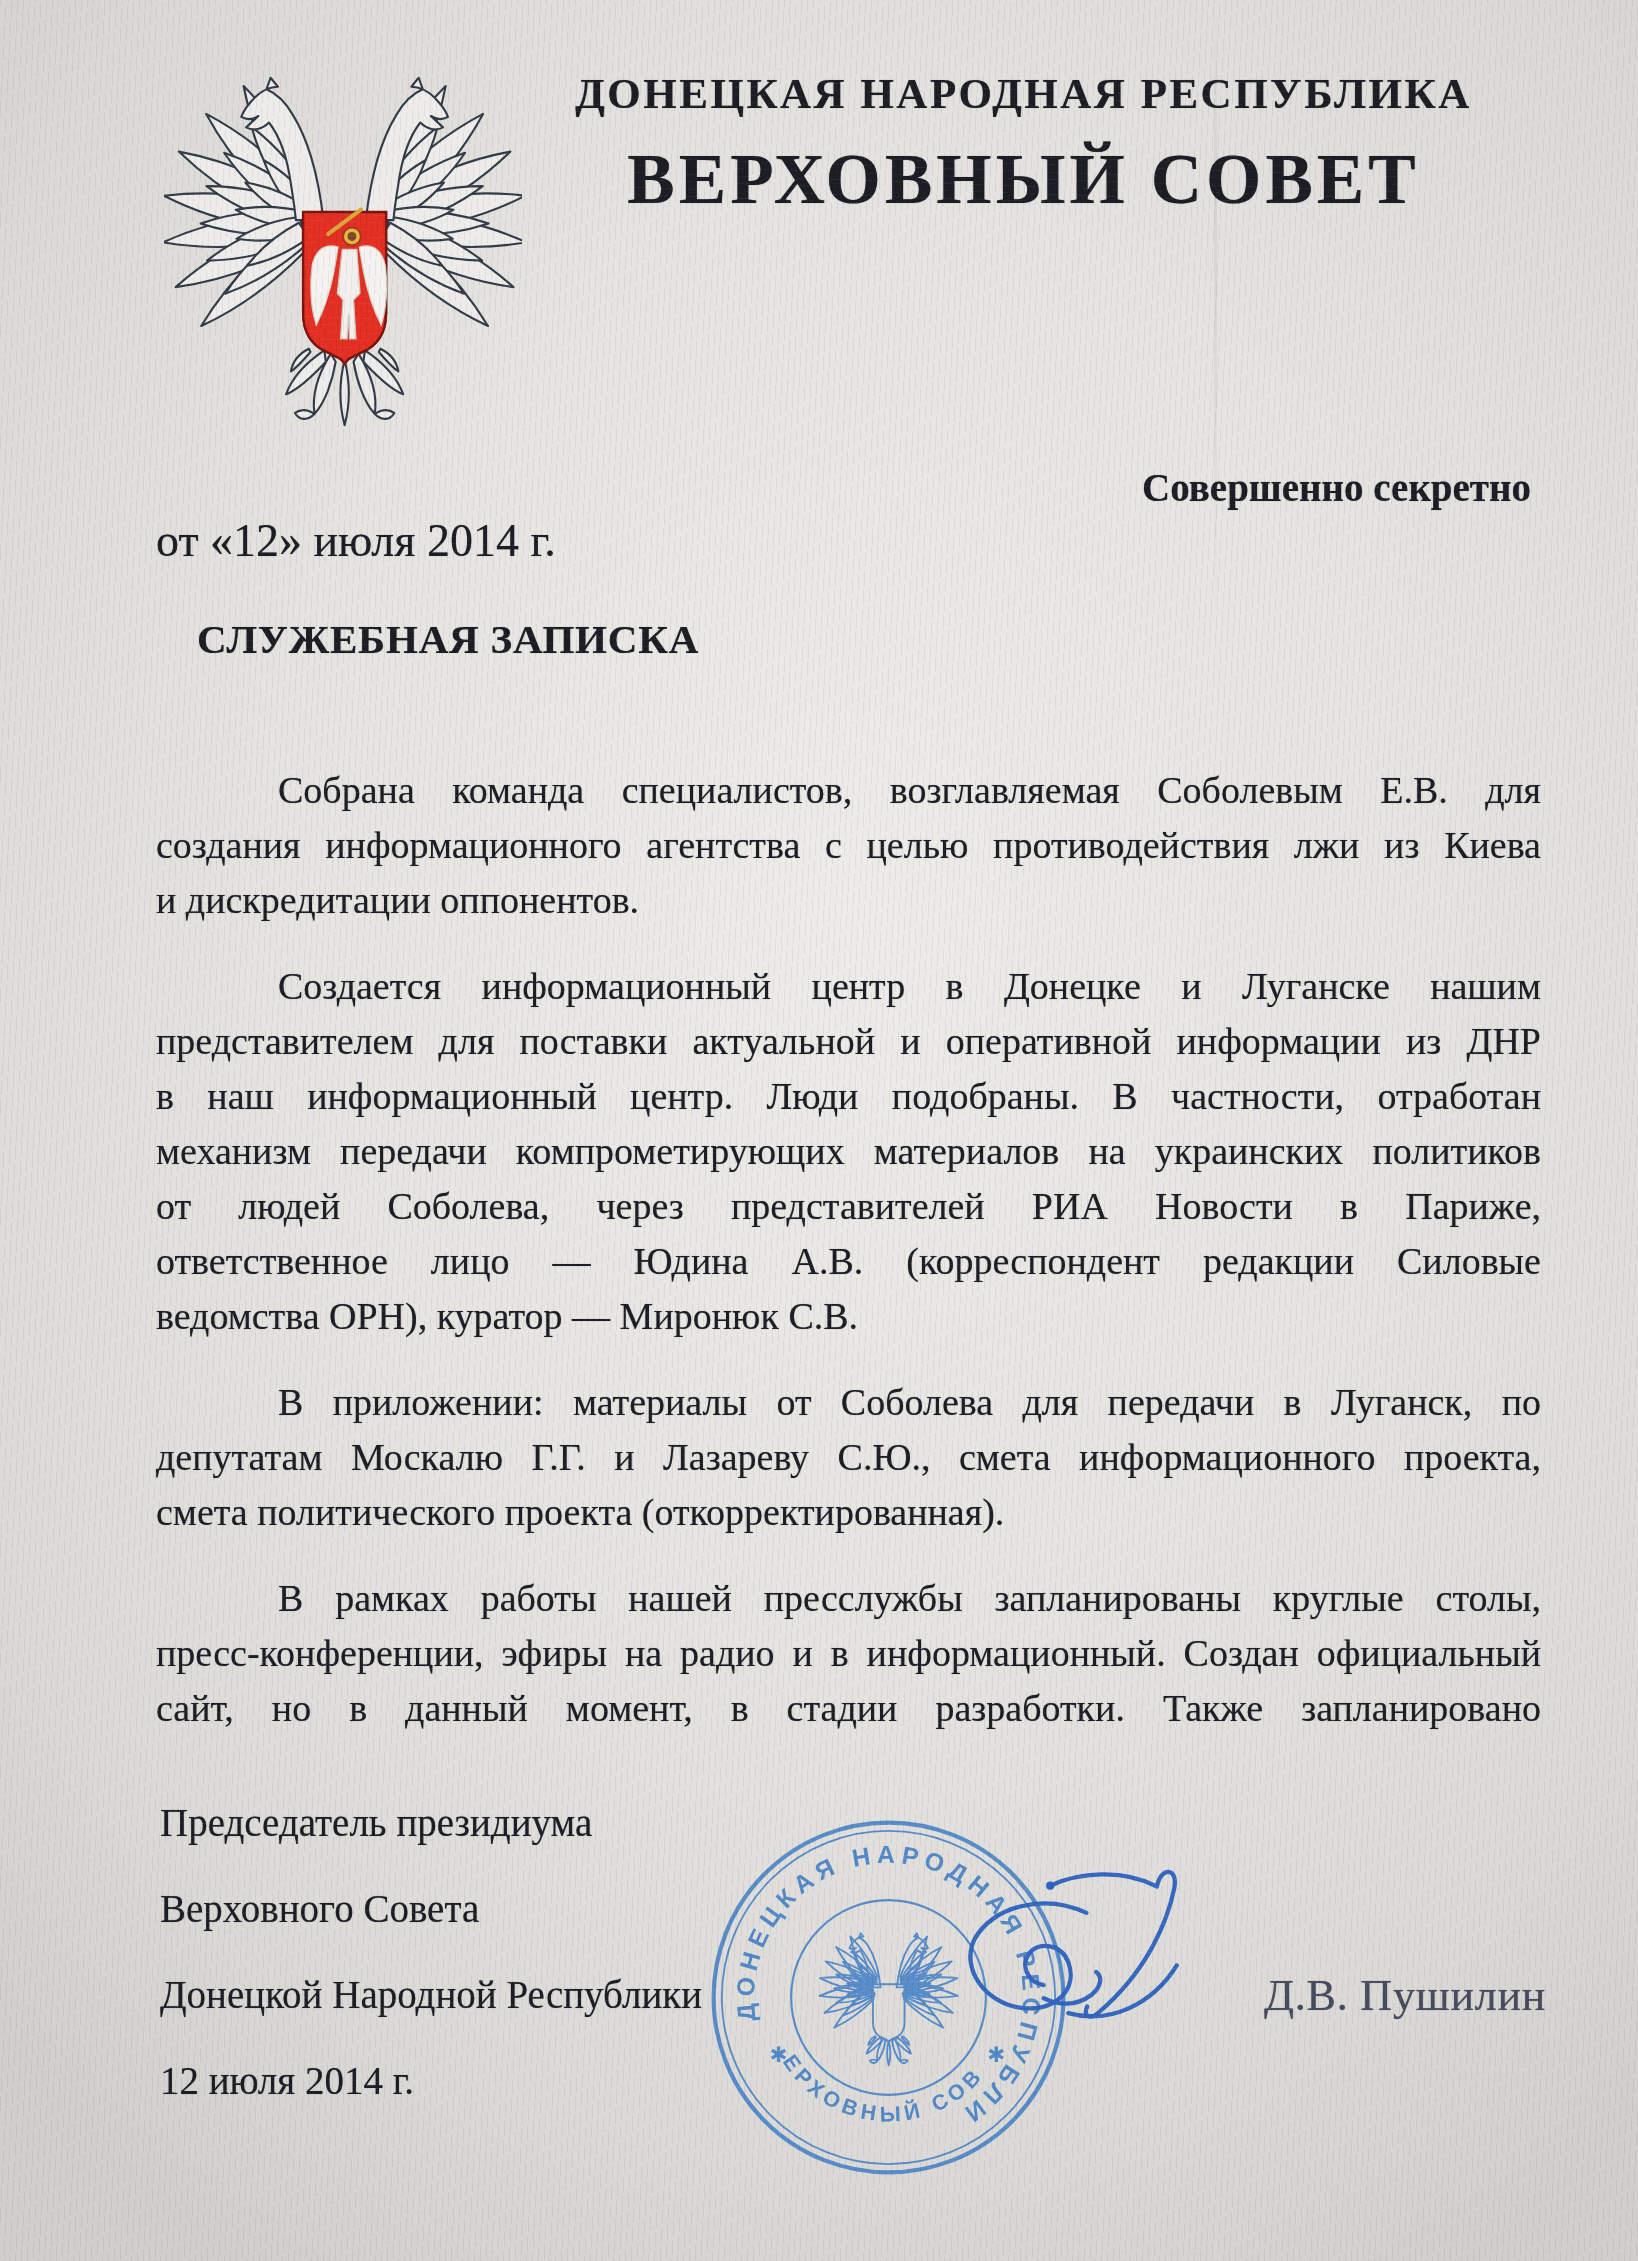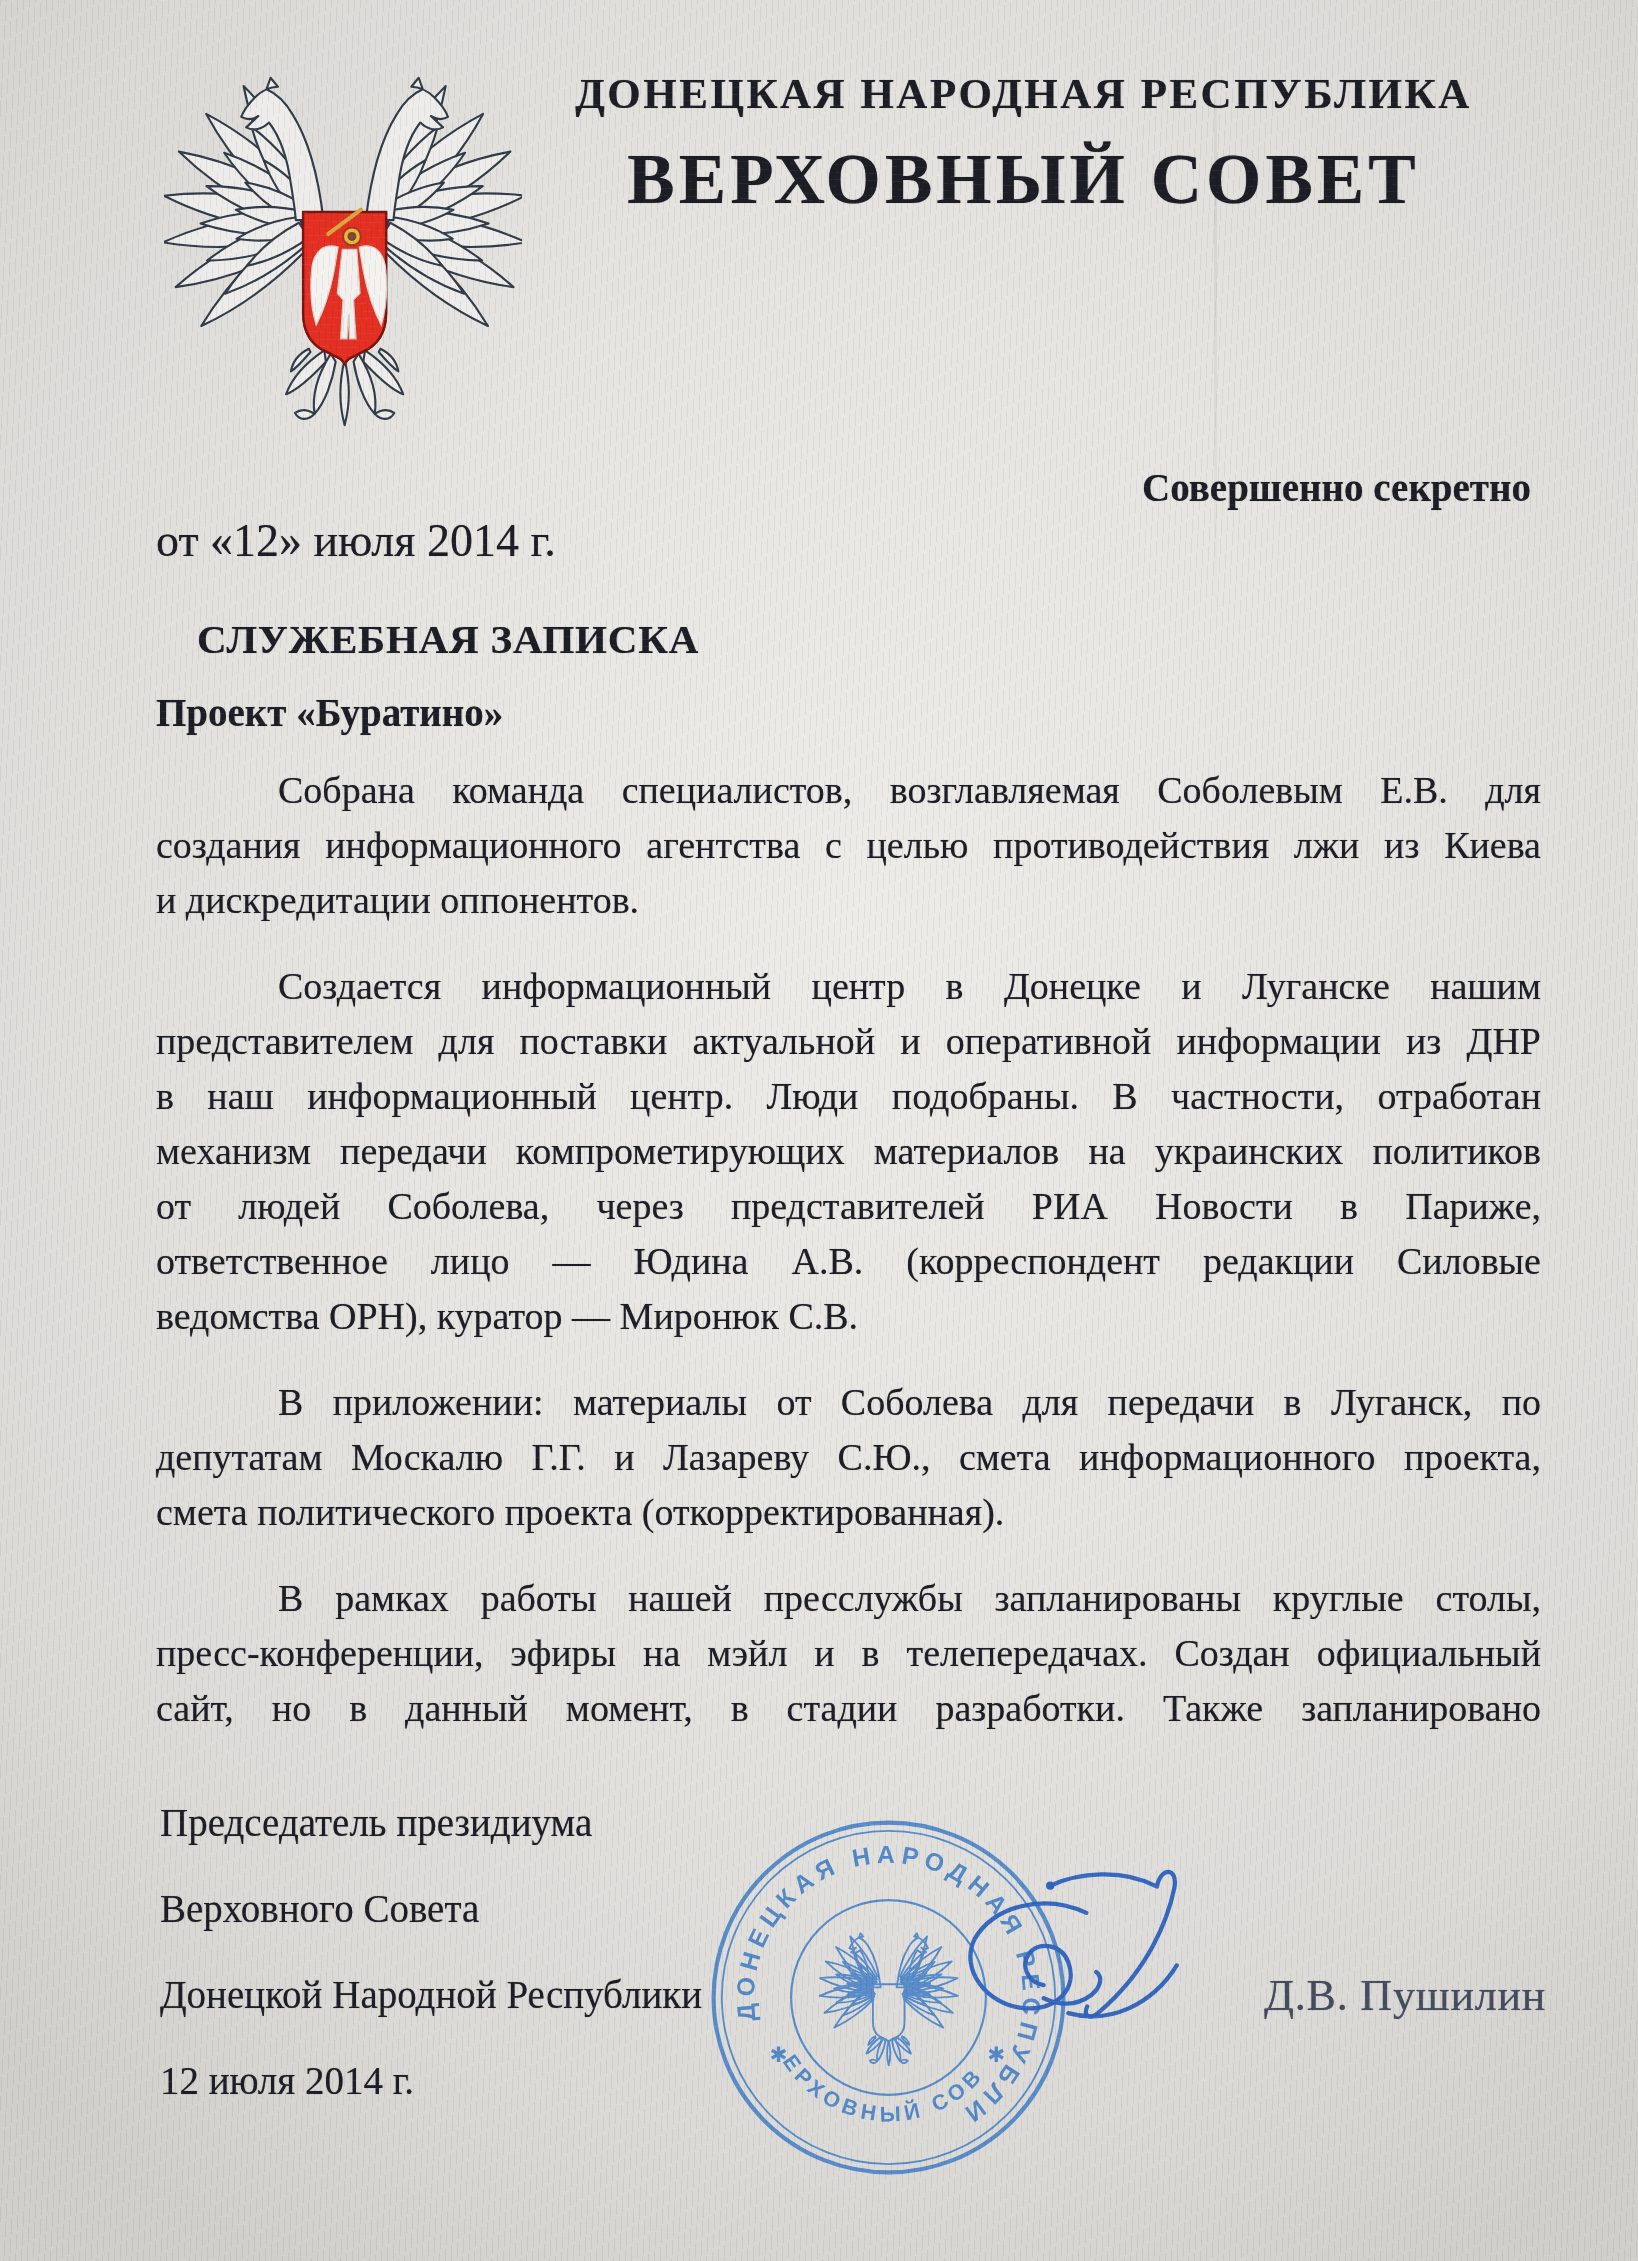--- a/index.html
+++ b/index.html
@@ -115,21 +115,20 @@
 
   <div class="masthead">
     <div class="l1 soft">ДОНЕЦКАЯ НАРОДНАЯ РЕСПУБЛИКА</div>
     <div class="l2 soft">ВЕРХОВНЫЙ СОВЕТ</div>
   </div>
 
   <div class="classification soft">Совершенно секретно</div>
   <div class="dateline soft">от «12» июля 2014 г.</div>
 
   <div class="memo-title soft">СЛУЖЕБНАЯ ЗАПИСКА</div>
-  <div class="subject soft">Проект «Буратино»</div>
 
   <div class="body soft">
     <div class="para">
       <div class="line first">Собрана команда специалистов, возглавляемая Соболевым Е.В. для</div>
       <div class="line">создания информационного агентства с целью противодействия лжи из Киева</div>
       <div class="line last">и дискредитации оппонентов.</div>
     </div>
     <div class="para">
       <div class="line first">Создается информационный центр в Донецке и Луганске нашим</div>
       <div class="line">представителем для поставки актуальной и оперативной информации из ДНР</div>
@@ -139,21 +138,21 @@
       <div class="line">ответственное лицо — Юдина А.В. (корреспондент редакции Силовые</div>
       <div class="line last">ведомства ОРН), куратор — Миронюк С.В.</div>
     </div>
     <div class="para">
       <div class="line first">В приложении: материалы от Соболева для передачи в Луганск, по</div>
       <div class="line">депутатам Москалю Г.Г. и Лазареву С.Ю., смета информационного проекта,</div>
       <div class="line last">смета политического проекта (откорректированная).</div>
     </div>
     <div class="para">
       <div class="line first">В рамках работы нашей пресслужбы запланированы круглые столы,</div>
-      <div class="line">пресс-конференции, эфиры на мэйл и в телепередачах. Создан официальный</div>
+      <div class="line">пресс-конференции, эфиры на радио и в информационный. Создан официальный</div>
       <div class="line">сайт, но в данный момент, в стадии разработки. Также запланировано</div>
     </div>
   </div>
 
   <div class="sig-block soft">
     <div>Председатель президиума</div>
     <div>Верховного Совета</div>
     <div>Донецкой Народной Республики</div>
     <div>12 июля 2014 г.</div>
   </div>

